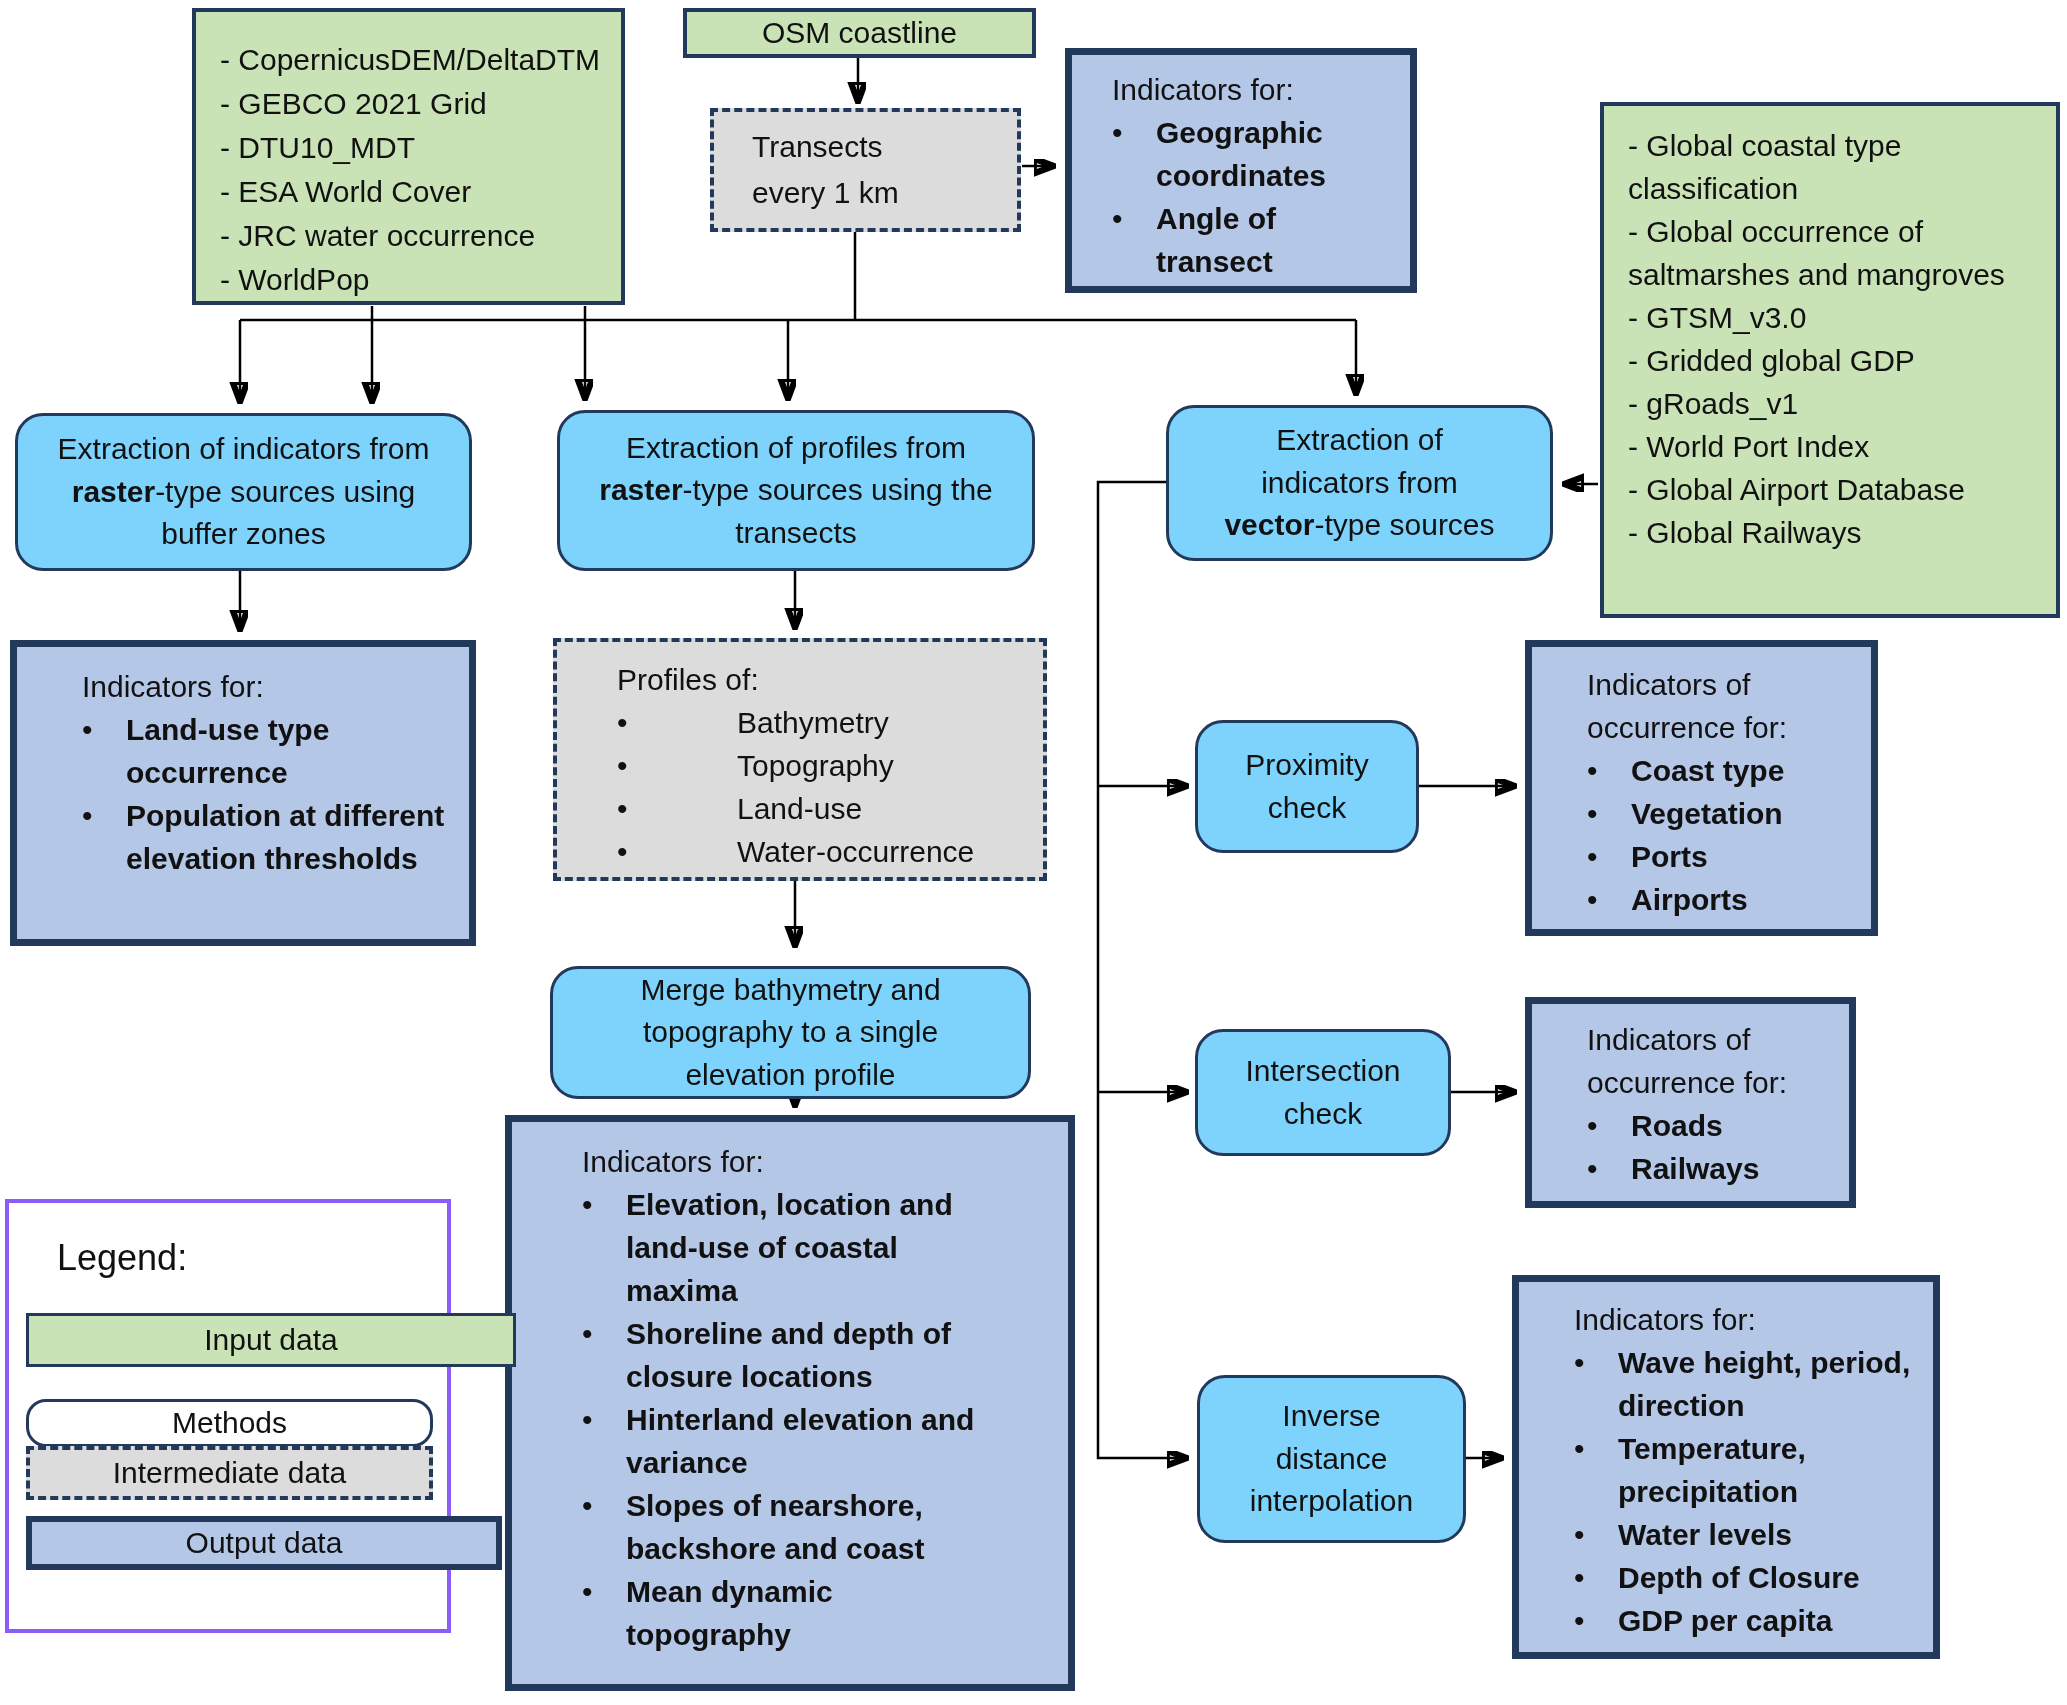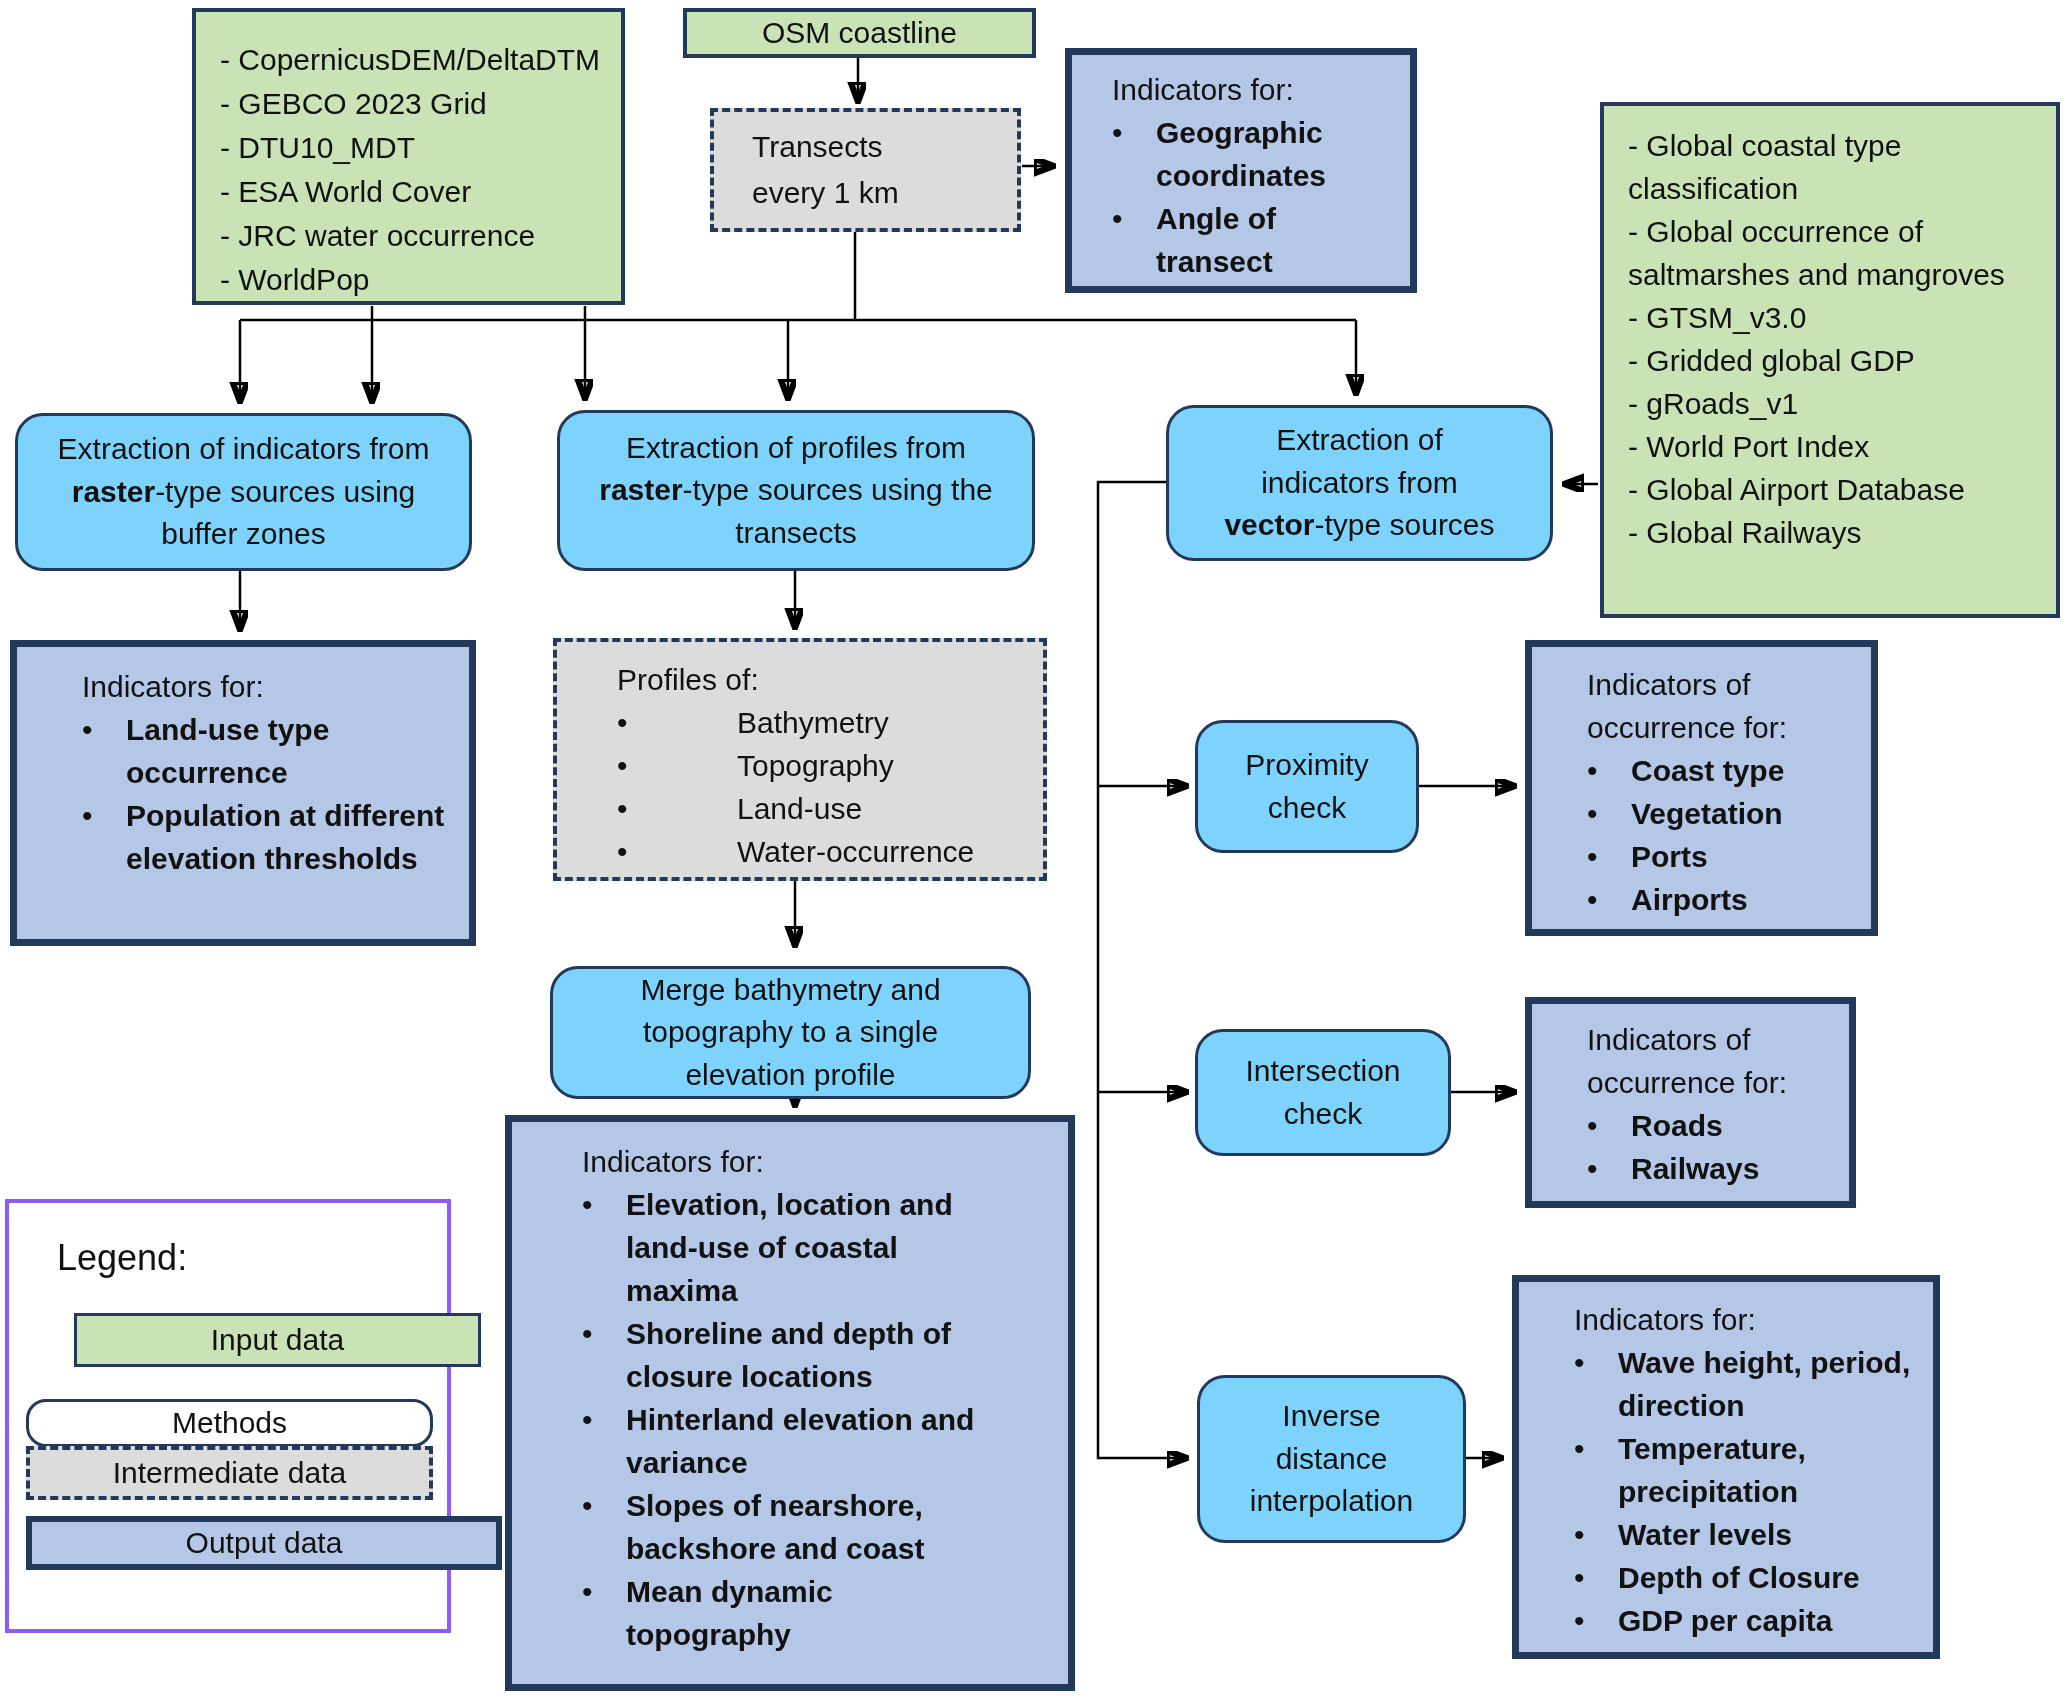--- a/index.html
+++ b/index.html
@@ -63,21 +63,21 @@
     <path d="M1166,482 L1098,482 L1098,1458 L1183,1458" marker-end="url(#ah)"></path>
     <path d="M1098,786 L1183,786" marker-end="url(#ah)"></path>
     <path d="M1098,1092 L1183,1092" marker-end="url(#ah)"></path>
     <path d="M1419,786 L1511,786" marker-end="url(#ah)"></path>
     <path d="M1451,1092 L1511,1092" marker-end="url(#ah)"></path>
     <path d="M1466,1458 L1498,1458" marker-end="url(#ah)"></path>
   </svg>
 
   <div class="box green listbox" style="left:192px;top:8px;width:433px;height:297px;padding-top:26px;">
     <div>- CopernicusDEM/DeltaDTM</div>
-    <div>- GEBCO 2023 Grid</div>
+    <div>- GEBCO 2021 Grid</div>
     <div>- DTU10_MDT</div>
     <div>- ESA World Cover</div>
     <div>- JRC water occurrence</div>
     <div>- WorldPop</div>
   </div>
 
   <div class="box green" style="left:683px;top:8px;width:353px;height:50px;display:flex;align-items:center;justify-content:center;font-size:30px;">
     <span>OSM coastline</span>
   </div>
 
@@ -250,21 +250,21 @@
       <span class="bt" style="max-width:300px">Depth of Closure</span>
     </div>
     <div class="brow">
       <span class="bu">•</span>
       <span class="bt" style="max-width:300px">GDP per capita</span>
     </div>
   </div>
 
   <div class="box" style="left:5px;top:1199px;width:446px;height:434px;background:#fff;border:4px solid #8b5cf6;">
     <div class="legend-title" style="left:48px;top:34px;">Legend:</div>
-    <div class="swatch green" style="left:17px;top:110px;width:407px;height:54px;border-width:3px;margin-left:48px;">
+    <div class="swatch green" style="left:17px;top:110px;width:490px;height:54px;border-width:3px;">
       <span>Input data</span>
     </div>
     <div class="swatch" style="left:17px;top:196px;width:407px;height:48px;background:#fff;border:3px solid #22395c;border-radius:20px;">
       <span>Methods</span>
     </div>
     <div class="swatch gray" style="left:17px;top:243px;width:407px;height:54px;">
       <span>Intermediate data</span>
     </div>
     <div class="swatch blue" style="left:17px;top:313px;width:476px;height:54px;border-width:6px;">
       <span>Output data</span>

